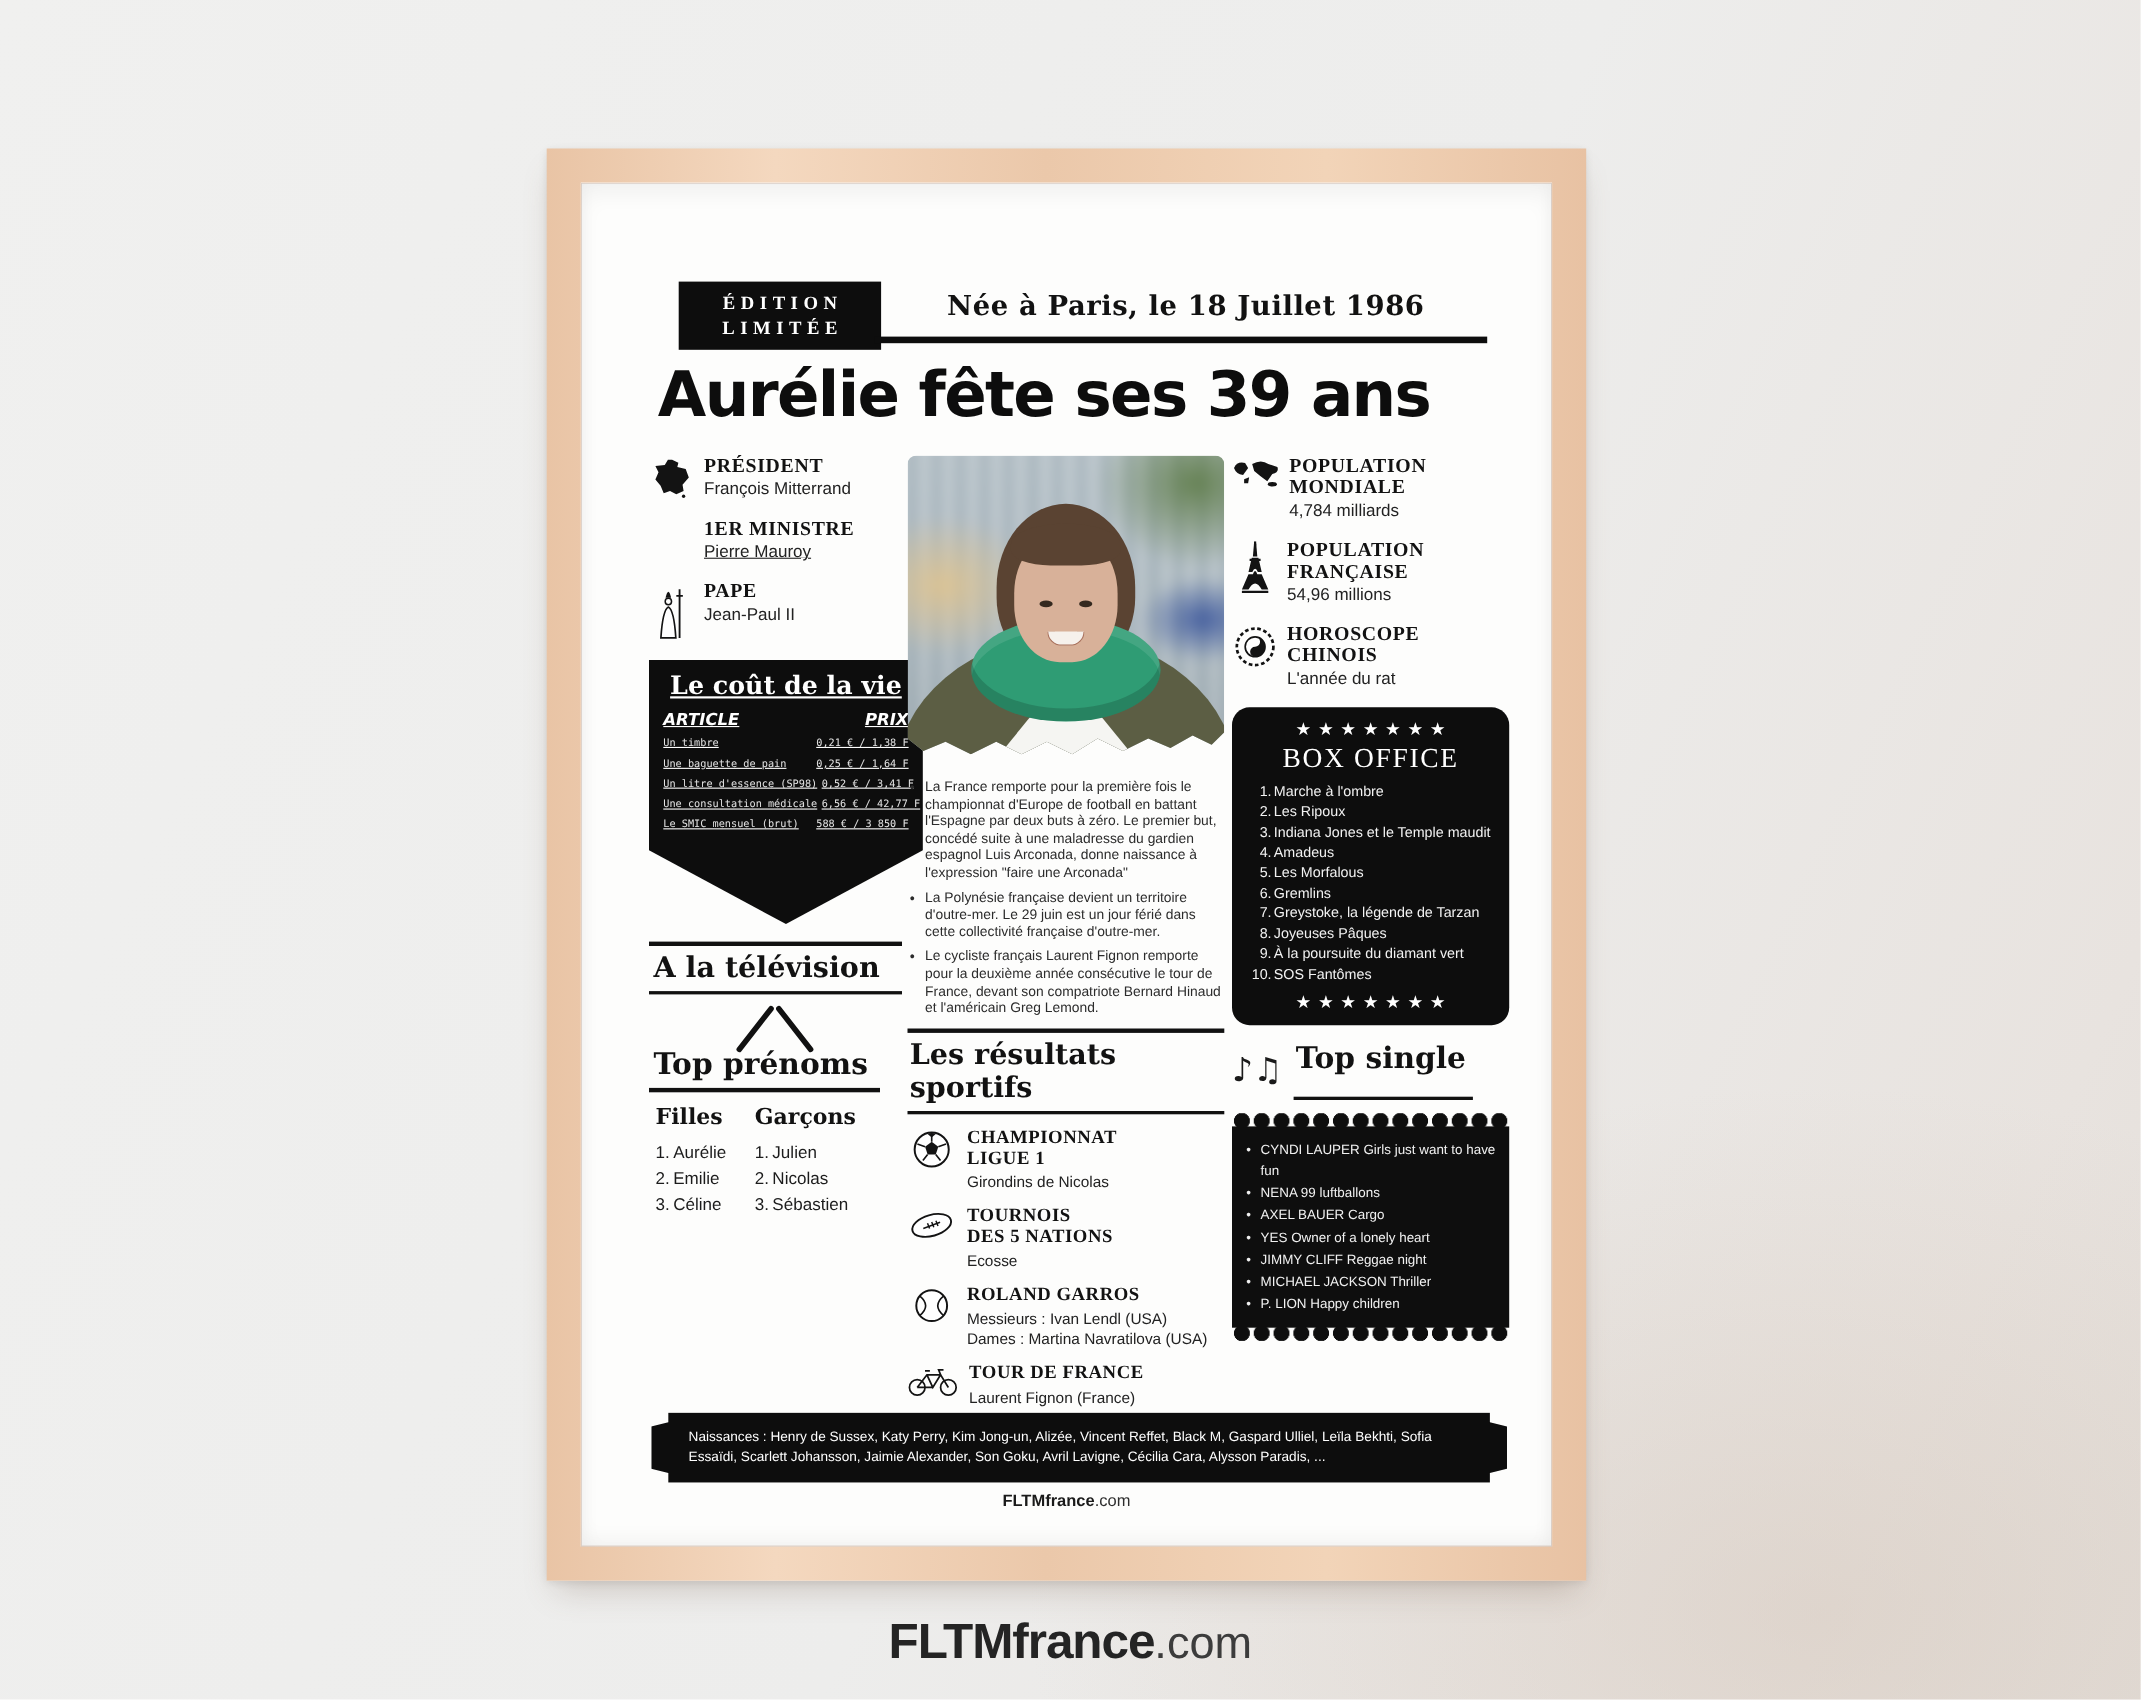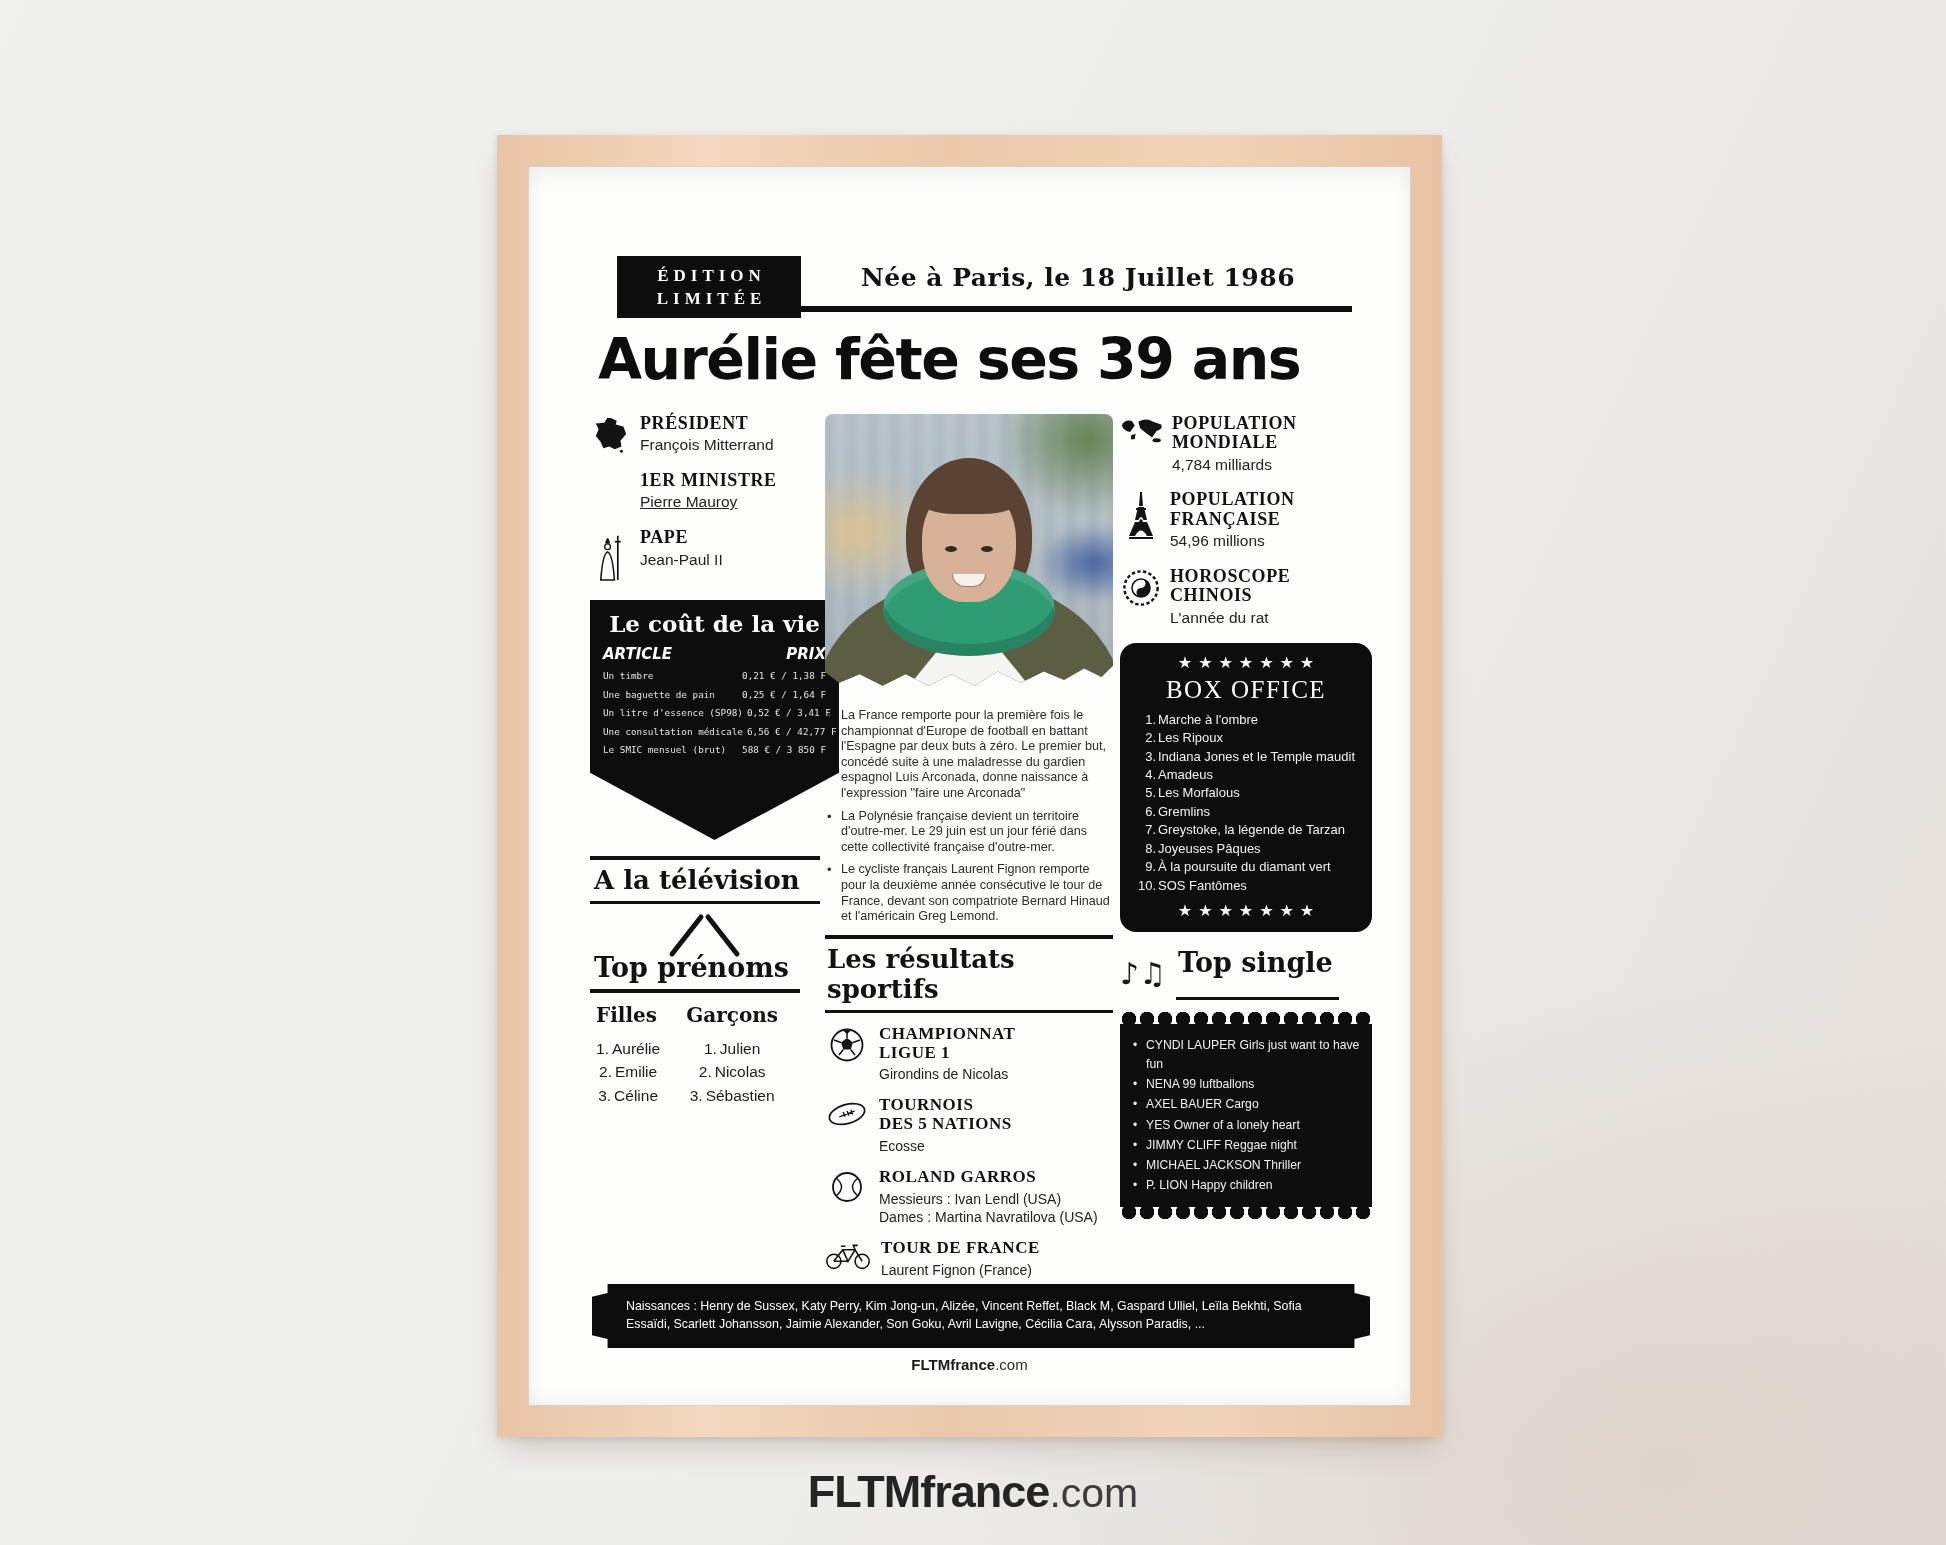--- a/index.html
+++ b/index.html
@@ -46,21 +46,21 @@
     letter-spacing:.6px; line-height:1.08; white-space:pre-line; }
   .info-value { font-size:15.5px; color:#222; margin-top:3px; line-height:1.2; }
   .u { text-decoration:underline; }
   .indent { margin-left:50px; }
 
   
   .bl { font-family:"DejaVu Serif", serif; font-weight:700; }
 
   
   .pennant { margin-top:14px; width:249px; height:240px; background:#0d0d0d; color:#fff;
-    clip-path:polygon(0 0,100% 0,100% 72%,50% 100%,0 72%); padding:10px 13px 0; }
+    clip-path:polygon(0 0,100% 0,100% 72%,50% 100%,0 72%); padding:10px 13px 0;text-decoration:underline; }
   .pennant-title { text-align:center; font-size:23px; margin-bottom:8px; }
   .cost-head { display:flex; justify-content:space-between;
     font-family:"DejaVu Sans", sans-serif; font-style:italic; font-weight:700; font-size:15px; margin-bottom:4px; }
   .cost-row { display:flex; justify-content:space-between; gap:4px;
     font-family:"DejaVu Sans Mono", monospace; font-size:9.3px; color:#e4e4e4; line-height:2.0; white-space:nowrap; }
 
   
   .rule-head { border-top:4px solid #111; border-bottom:3px solid #111;
     padding:5px 0 6px; font-size:26px; text-align:left; }
   .tv-head { margin-top:16px; margin-bottom:4px; padding-left:4px; }
@@ -78,21 +78,21 @@
     padding-left:11px; position:relative; }
   .tv-screen li::before { content:"•"; position:absolute; left:1px; top:0; }
   .tv-knob { position:absolute; width:21px; height:21px; background:#fff; border-radius:50%; left:184px; }
   .k1 { top:40px; } .k2 { top:72px; }
 
   
   .prenoms-head { font-size:27px; padding-left:4px; }
   .prenoms-rule { width:210px; height:4px; background:#111; margin:6px 0 10px; }
   .names { display:flex; gap:26px; padding-left:6px; }
   .names h4 { font-size:20px; margin-bottom:10px; }
-  .names ol { list-style:none; counter-reset:n;text-align:center; }
+  .names ol { list-style:none; counter-reset:n; }
   .names li { counter-increment:n; font-size:15.5px; line-height:1.5; color:#1c1c1c; }
   .names li::before { content:counter(n) "."; margin-right:3px; }
 
   
   .photo { position:relative; width:288px; height:286px; overflow:hidden; border-radius:8px 8px 0 0;
     clip-path:polygon(0 0,100% 0,100% 88%,96% 92%,90% 89%,83% 93%,76% 90%,68% 94%,60% 90%,52% 95%,44% 91%,36% 95%,28% 91%,20% 95%,12% 91%,5% 94%,0 90%);
     margin-bottom:8px; }
   .ph-bg { position:absolute; inset:-12px;
     background:
       radial-gradient(120px 90px at 14% 42%, rgba(226,196,140,.85), transparent 70%),

